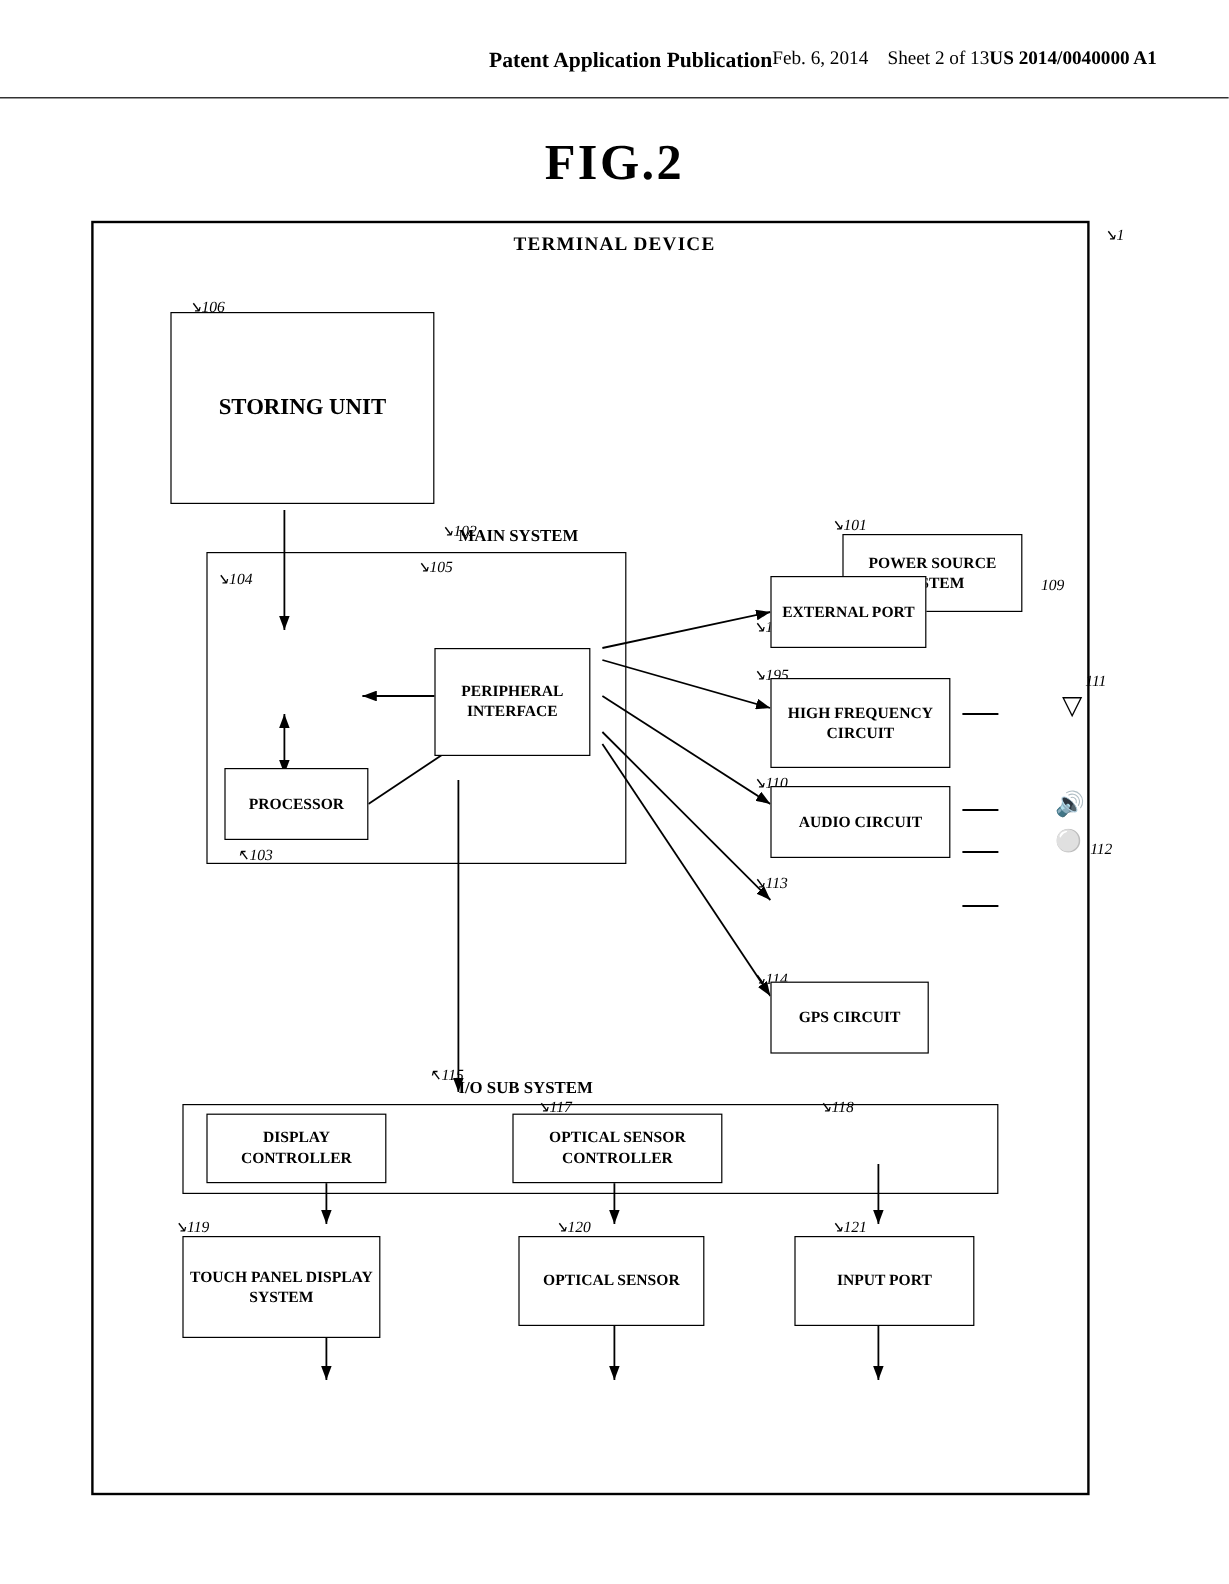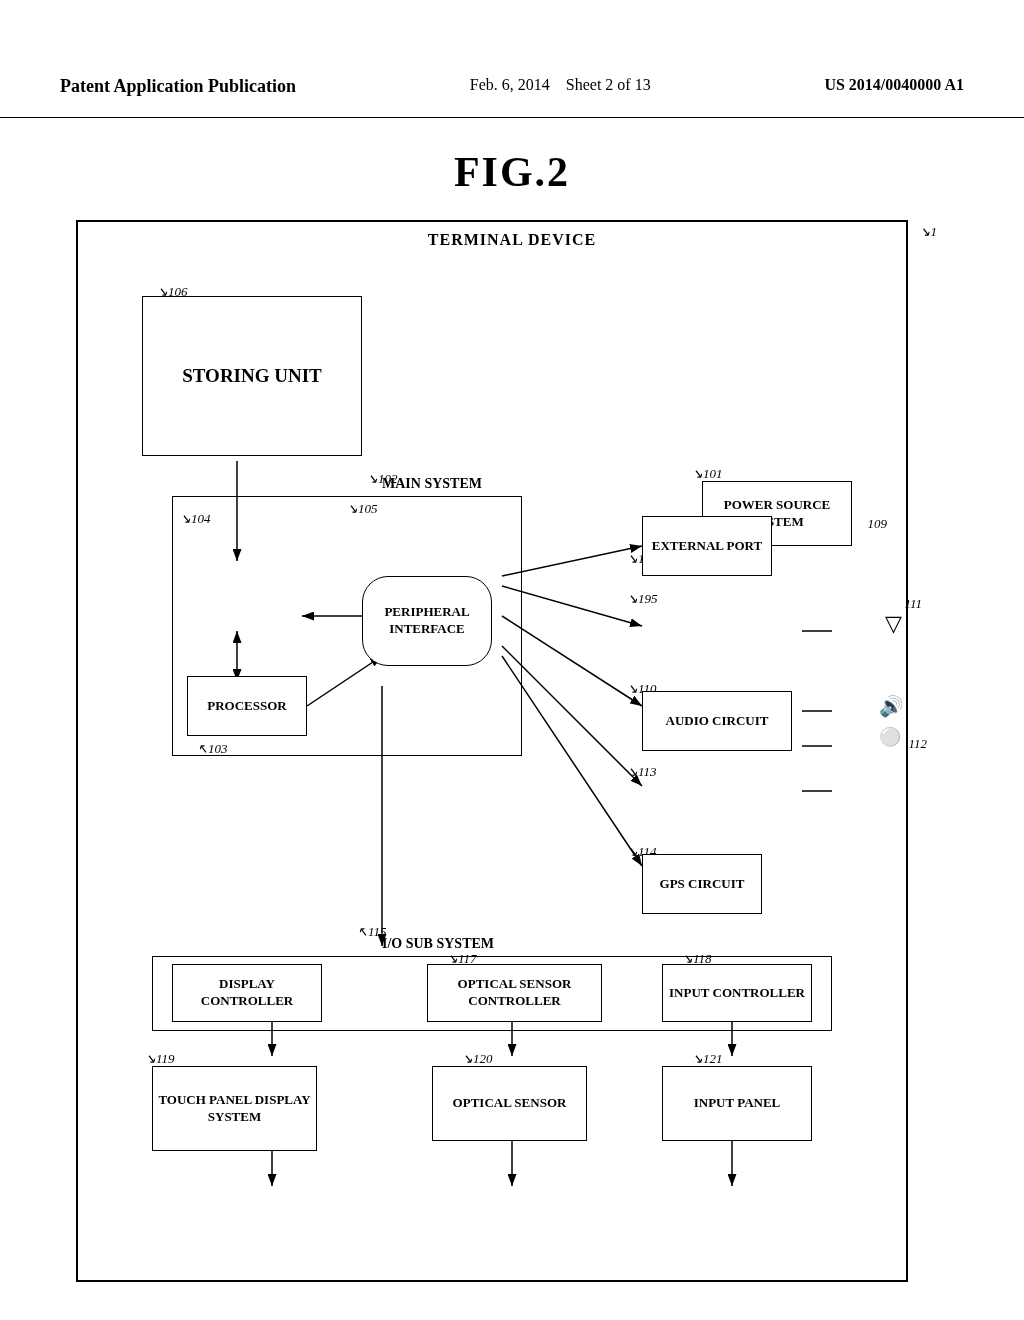--- a/index.html
+++ b/index.html
@@ -8,25 +8,24 @@
       height: 1320px;
       background: #fff;
       font-family: 'Times New Roman', Times, serif;
       position: relative;
       overflow: hidden;
     }
 
     
     .header {
       display: flex;
-      justify-content: space-between;
+      justify-content: flex-end;
       align-items: flex-start;
       padding: 40px 60px 20px 60px;
       border-bottom: 1px solid #000;
-      margin-top: 36px;
     }
     .header-left {
       font-size: 18px;
       font-weight: bold;
     }
     .header-center {
       font-size: 16px;
       text-align: center;
     }
     .header-right {
@@ -190,21 +189,21 @@
 
     <div class="ref" style="top:295px; left:108px;">
       <span>↘</span><span>104</span>
     </div>
 
 
     <div class="ref" style="top:285px; left:275px;">
       <span>↘</span><span>105</span>
     </div>
 
-    <div class="box" style="top:360px; left:290px; width:130px; height:90px; font-size:13px;border-radius:26px;">
+    <div class="box" style="top:360px; left:290px; width:130px; height:90px; font-size:13px;">
       <span>PERIPHERAL
 INTERFACE</span>
     </div>
 
     <div class="box" style="top:460px; left:115px; width:120px; height:60px; font-size:13px;">
       <span>PROCESSOR</span>
     </div>
 
     <div class="ref" style="top:525px; left:125px;">
       <span>↖</span><span>103</span>
@@ -229,20 +228,25 @@
     </div>
 
     <div class="ref" style="top:300px; right:65px;">
       <span>109</span>
     </div>
 
     <div class="ref" style="top:375px; left:555px;">
       <span>↘</span><span>195</span>
     </div>
 
+    <div class="box" style="top:385px; left:570px; width:150px; height:75px; font-size:13px;">
+      <span>HIGH
+FREQUENCY
+CIRCUIT</span>
+    </div>
 
     <div class="ref" style="top:380px; right:30px;">
       <span>111</span>
     </div>
 
     <div style="position:absolute; top:395px; right:50px; font-size:22px;">▽</div>
 
     <div class="ref" style="top:465px; left:555px;">
       <span>↘</span><span>110</span>
     </div>
@@ -262,21 +266,21 @@
 
     <div class="ref" style="top:548px; left:555px;">
       <span>↘</span><span>113</span>
     </div>
 
 
     <div class="ref" style="top:628px; left:555px;">
       <span>↘</span><span>114</span>
     </div>
 
-    <div class="box" style="top:638px; left:570px; width:120px; height:60px; font-size:13px;">
+    <div class="box" style="top:638px; left:570px; width:132px; height:60px; font-size:13px;">
       <span>GPS
 CIRCUIT</span>
     </div>
 
     <div class="ref" style="top:708px; left:285px;">
       <span>↖</span><span>115</span>
     </div>
 
     <div style="position:absolute; top:720px; left:310px; font-size:14px; font-weight:bold;">I/O SUB SYSTEM</div>
 
@@ -297,24 +301,20 @@
 
     <div class="box" style="top:748px; left:355px; width:175px; height:58px; font-size:13px;">
       <span>OPTICAL SENSOR
 CONTROLLER</span>
     </div>
 
     <div class="ref" style="top:735px; left:610px;">
       <span>↘</span><span>118</span>
     </div>
 
-    <div class="box" style="top:748px; left:590px; width:150px; height:58px; font-size:13px;">
-      <span>INPUT
-CONTROLLER</span>
-    </div>
 
     <div class="ref" style="top:835px; left:73px;">
       <span>↘</span><span>119</span>
     </div>
 
     <div class="box" style="top:850px; left:80px; width:165px; height:85px; font-size:13px;">
       <span>TOUCH PANEL
 DISPLAY
 SYSTEM</span>
     </div>
@@ -326,17 +326,17 @@
     <div class="box" style="top:850px; left:360px; width:155px; height:75px; font-size:13px;">
       <span>OPTICAL
 SENSOR</span>
     </div>
 
     <div class="ref" style="top:835px; left:620px;">
       <span>↘</span><span>121</span>
     </div>
 
     <div class="box" style="top:850px; left:590px; width:150px; height:75px; font-size:13px;">
-      <span>INPUT PANEL</span>
+      <span>INPUT PORT</span>
     </div>
 
   </div>
 </div>
 
 </body></html>

